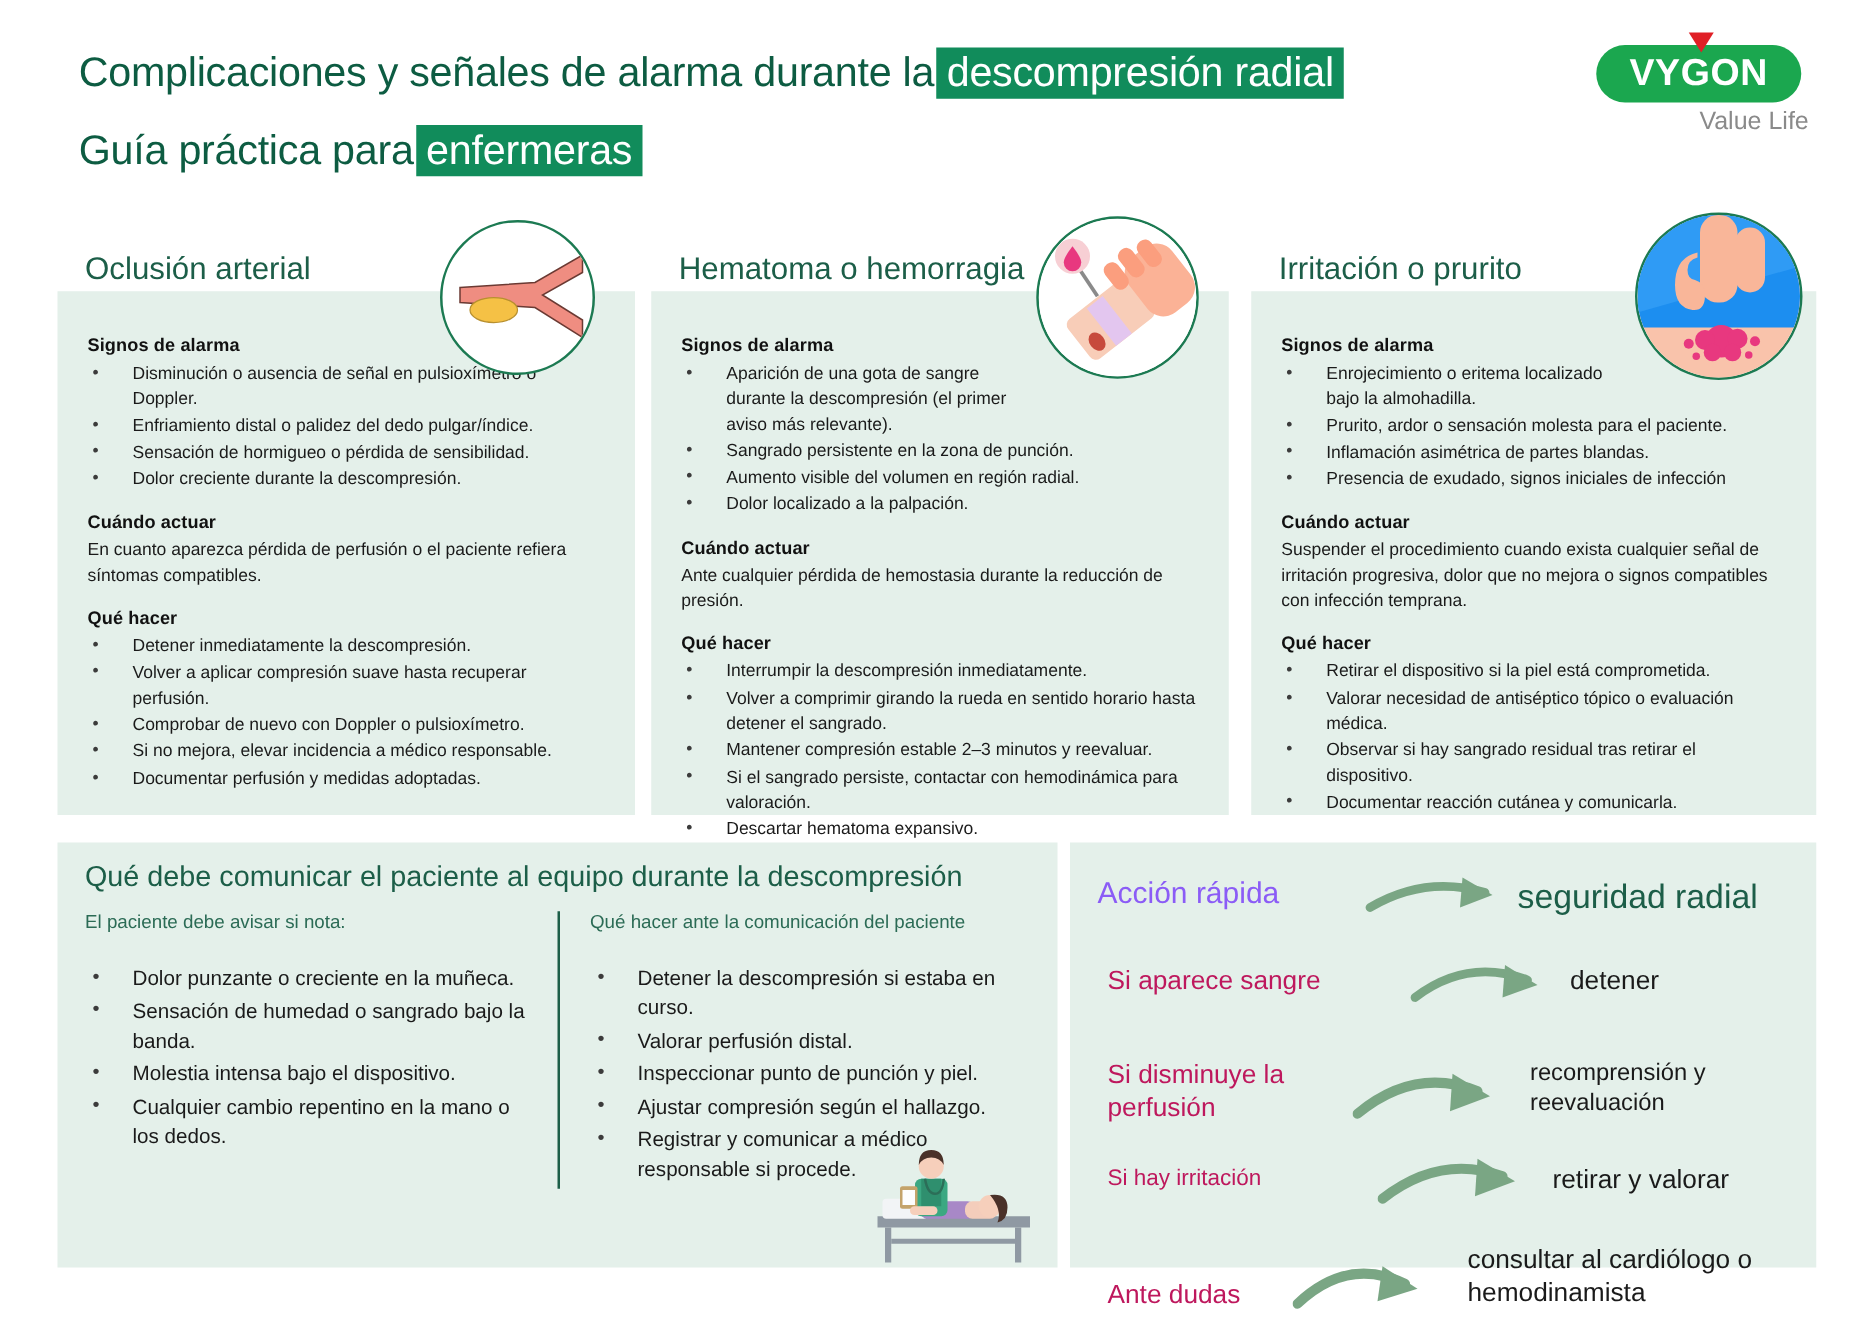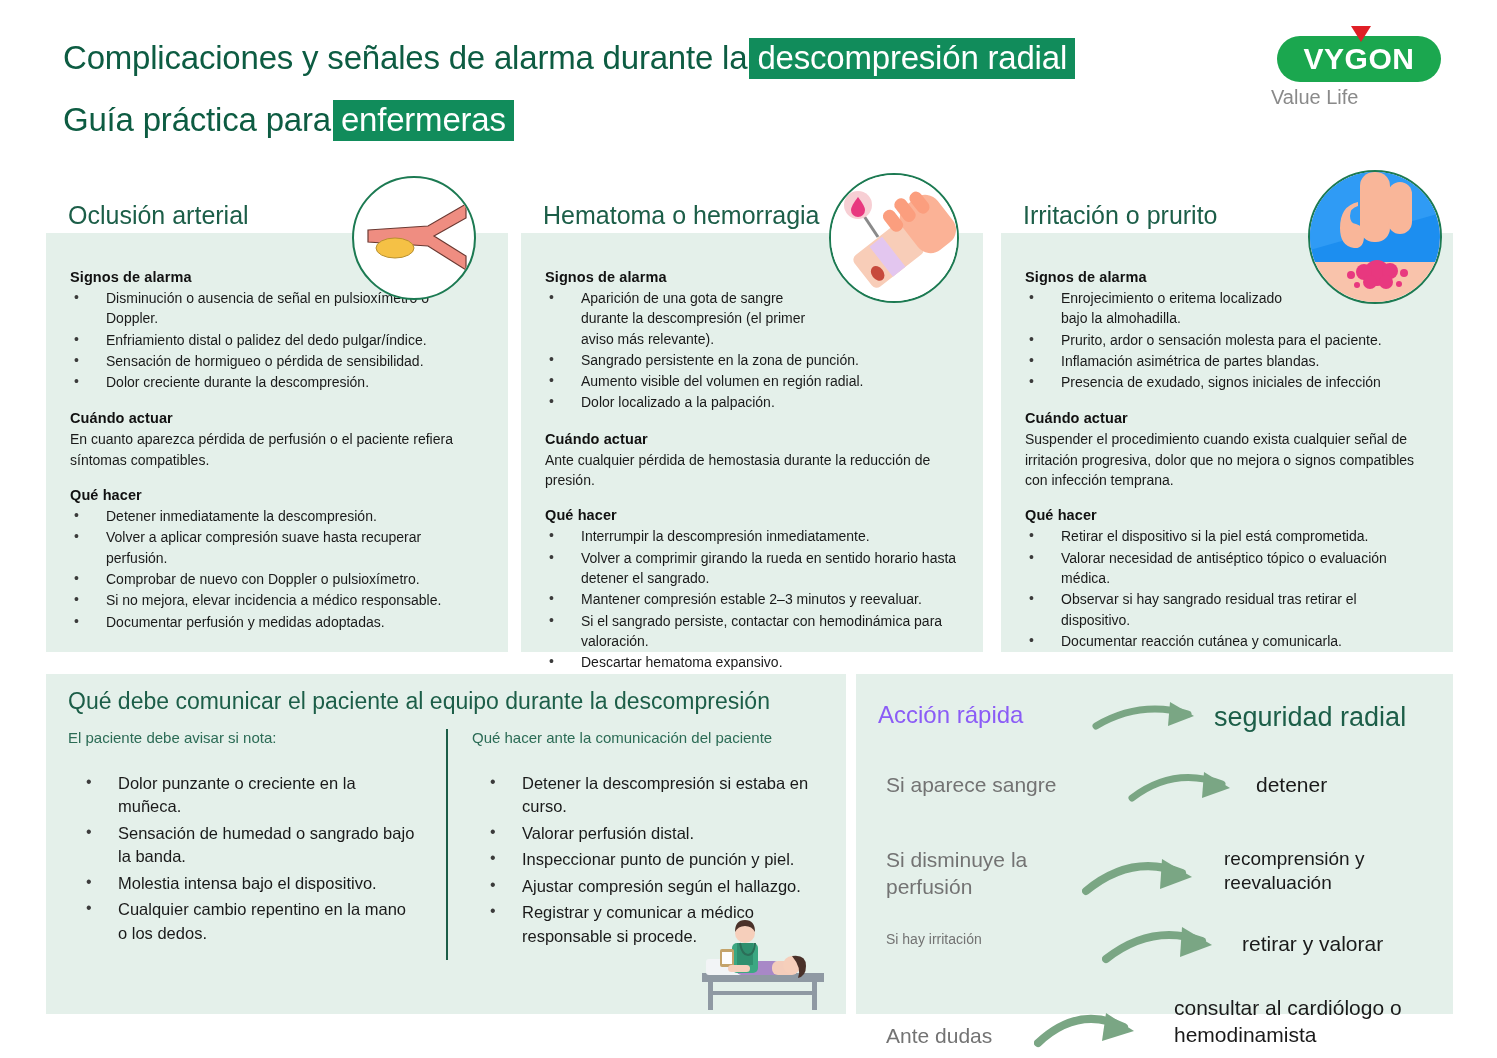--- a/index.html
+++ b/index.html
@@ -40,21 +40,21 @@
     display: flex; align-items: center; justify-content: center;
     letter-spacing: 0.5px; font-family: "Liberation Sans", sans-serif;
   }
   .logo-tri {
     position: absolute; left: 80px; top: 4px;
     width: 0; height: 0; border-left: 10px solid transparent;
     border-right: 10px solid transparent; border-top: 16px solid #e01f26;
   }
   .logo-tag {
     position: absolute; left: 0; top: 64px; width: 176px;
-    color: #8a8a8a; font-size: 20px;
+    text-align: right; color: #8a8a8a; font-size: 20px;
     font-family: "Liberation Sans", sans-serif;
   }
 
   
   .card {
     position: absolute; top: 233px; height: 419px;
     background: #e4f0ea;
   }
   .card.c1 { left: 46px;   width: 462px; }
   .card.c2 { left: 521px;  width: 462px; }
@@ -99,54 +99,54 @@
 
   .panel-title {
     font-size: 23px; color: #1c5e48; font-weight: 400;
     padding: 14px 0 0 22px; white-space: nowrap;
   }
   .panel-cols { display: flex; margin-top: 14px; }
   .pcol { padding: 0 18px 0 22px; }
   .pcol.left  { width: 400px; }
   .pcol.right { width: 398px; border-left: 2px solid #1c5e48; padding-left: 24px; }
   .col-head { font-size: 15px; color: #2b6b55; margin-bottom: 26px; }
-  ul.bul2 { list-style: none; margin: 12px; padding: 0; }
+  ul.bul2 { list-style: none; margin: 0; padding: 0; }
   ul.bul2 li {
     position: relative; padding-left: 38px;
     font-size: 16.5px; color: #1a1a1a; line-height: 1.42;
     margin-bottom: 3px;
   }
   ul.bul2 li::before {
     content: "•"; position: absolute; left: 6px; top: -1px;
     color: #3b3b3b; font-size: 16px;
   }
 
   
   .nurse { position: absolute; left: 694px; top: 913px; width: 152px; height: 100px; }
 
   
   .flow-rows { padding: 18px 0 0 0; }
   .frow { position: relative; display: flex; align-items: center; }
   .frow .lhs {
-    color: #737373; line-height: 1.28;
+    color: #be185d; line-height: 1.28;
   }
   .frow .rhs {
     color: #1a1a1a; line-height: 1.28;
   }
   .frow.r0 { height: 62px; }
   .frow.r0 .lhs { position: absolute; left: 22px; top: 8px; font-size: 24px; color: #8b5cf6; white-space: nowrap; }
   .frow.r0 .rhs { position: absolute; left: 358px; top: 8px; font-size: 27px; color: #1c5e48; white-space: nowrap; }
   .frow.r1 { height: 75px; }
   .frow.r1 .lhs { position: absolute; left: 30px; top: 18px; font-size: 21px; white-space: nowrap; }
   .frow.r1 .rhs { position: absolute; left: 400px; top: 18px; font-size: 21px; white-space: nowrap; }
   .frow.r2 { height: 90px; }
   .frow.r2 .lhs { position: absolute; left: 30px; top: 18px; font-size: 21px; width: 190px; }
   .frow.r2 .rhs { position: absolute; left: 368px; top: 18px; font-size: 19px; width: 220px; }
   .frow.r3 { height: 70px; }
-  .frow.r3 .lhs { position: absolute; left: 30px; top: 12px; font-size: 14px; white-space: nowrap; }
+  .frow.r3 .lhs { position: absolute; left: 30px; top: 12px; font-size: 18px; white-space: nowrap; }
   .frow.r3 .rhs { position: absolute; left: 386px; top: 12px; font-size: 21px; white-space: nowrap; text-align: right; }
   .frow.r4 { height: 80px; }
   .frow.r4 .lhs { position: absolute; left: 30px; top: 34px; font-size: 21px; white-space: nowrap; }
   .frow.r4 .rhs { position: absolute; left: 318px; top: 6px; font-size: 21px; width: 270px; }
   .arrow-svg { position: absolute; }
 </style>
 </head>
 <body>
 
 <div class="page">

